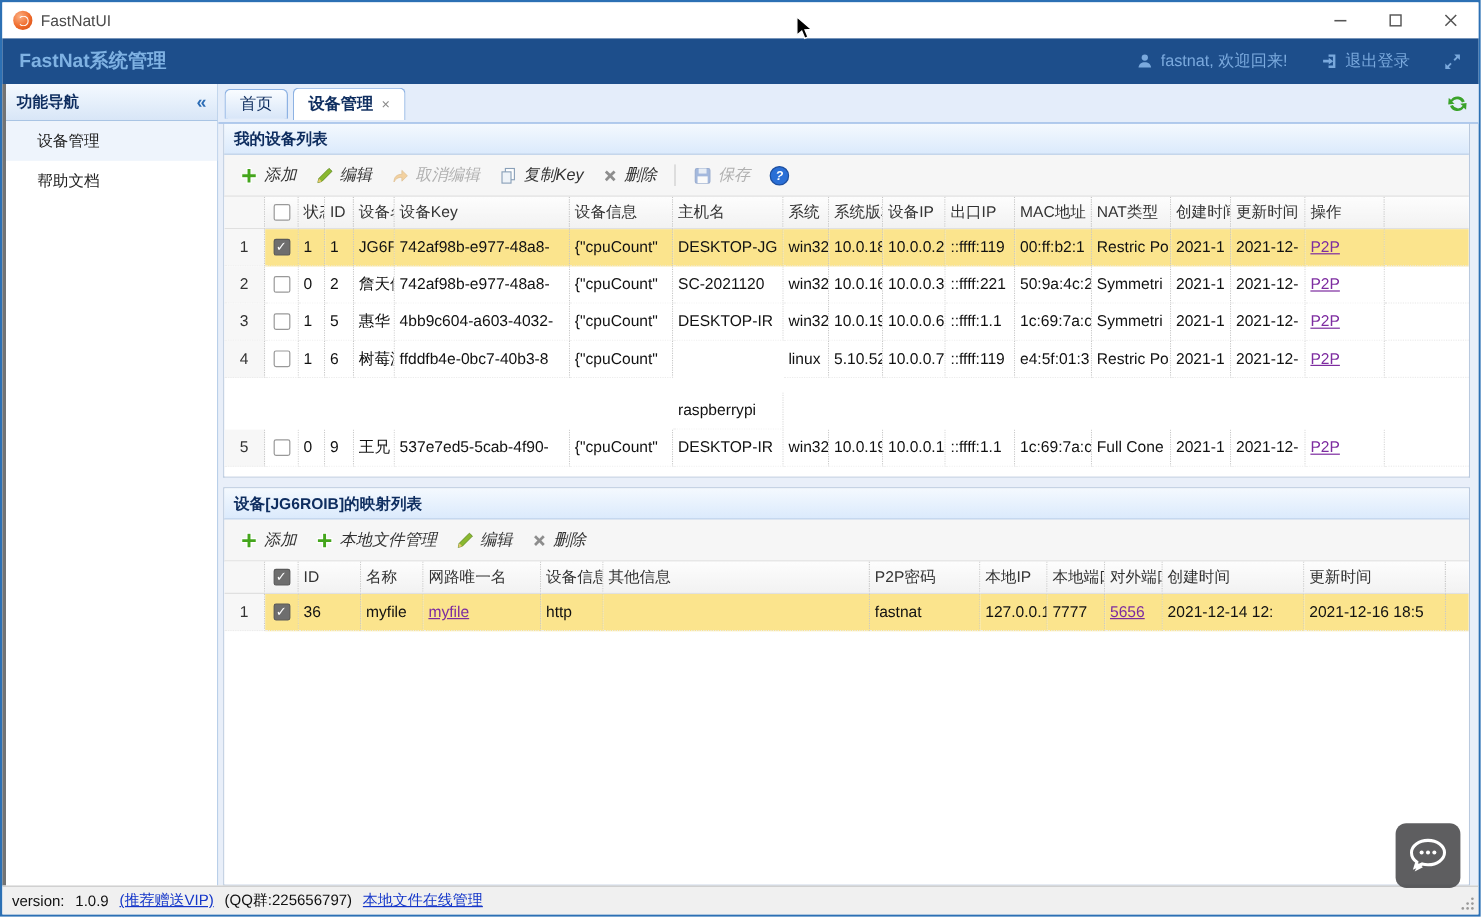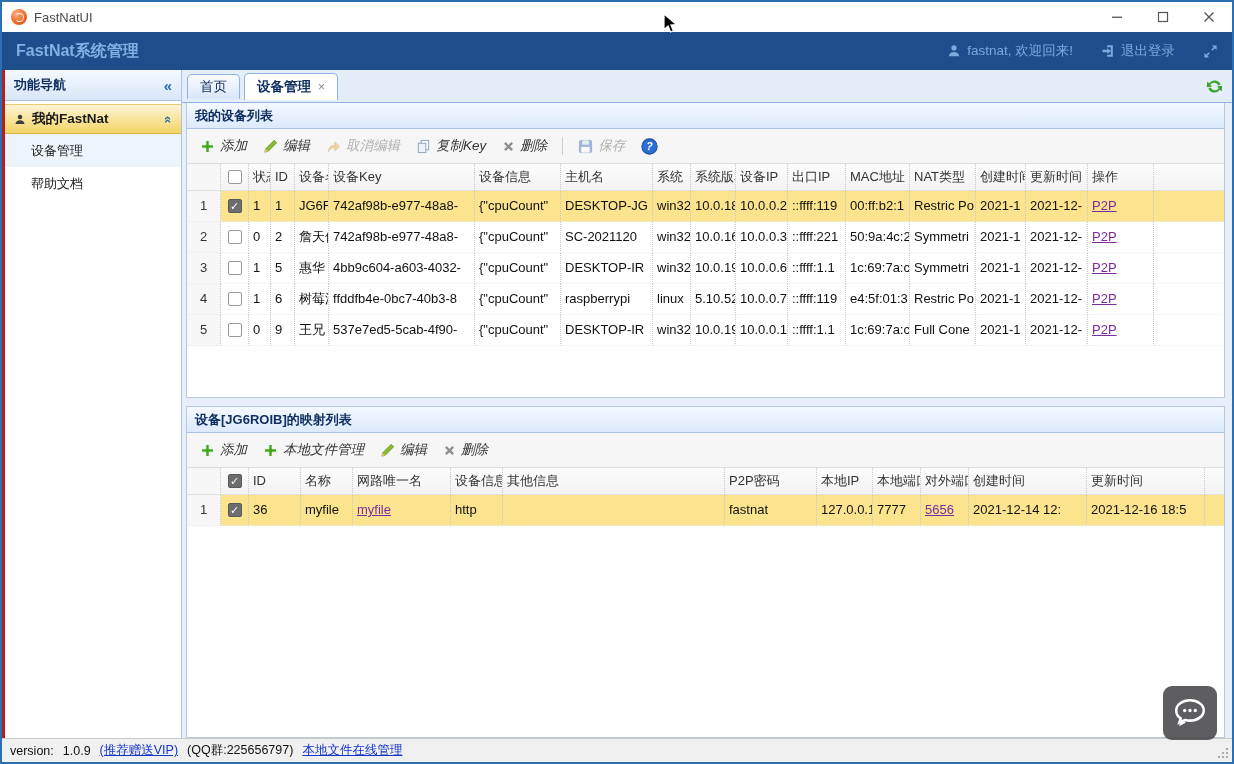--- a/index.html
+++ b/index.html
@@ -21,21 +21,21 @@
     border:1.5px solid rgba(255,255,255,.95); border-left-color:transparent; border-radius:50%; }
   .title-text { font-size:13px; color:#4a4a4a; }
   .win-btns { margin-left:auto; display:flex; height:30px; }
   .win-btn { width:46px; height:30px; display:flex; align-items:center; justify-content:center; }
   
   .appbar { height:38px; flex:none; background:#1d4e8b; display:flex; align-items:center; padding:0 14px;justify-content:space-between; }
   .app-title { color:#7fb2e3; font-weight:bold; font-size:16px; }
   .appbar-right { margin-left:auto; display:flex; align-items:center; gap:28px; }
   .hdr-item { display:flex; align-items:center; gap:6px; color:#7aa9dd; font-size:13.5px; }
   
-  .content { flex:1; min-height:0; display:flex; border-left:3px solid #b91c1c; }
+  .content { flex:1; min-height:0; display:flex; border-left:3px solid #737373; }
   .sidebar { width:177px; flex:none; border-right:1px solid #a9c4e4; background:#fff; display:flex; flex-direction:column; }
   .side-title { height:31px; flex:none; background:linear-gradient(#f4f9ff,#d8e6f7); border-bottom:1px solid #a9c4e4;
     display:flex; align-items:center; padding:0 9px; font-size:13px; font-weight:bold; color:#0e2d5f; }
   .coll { margin-left:auto; color:#2b6cb5; font-size:15px; font-weight:bold; }
   .acc-hd { height:30px; flex:none; margin-top:3px; background:linear-gradient(#fdf4d4,#f3d565);
     border-top:1px solid #e8cd72; border-bottom:1px solid #d9b94e;
     display:flex; align-items:center; gap:6px; padding:0 9px; font-size:13.5px; font-weight:bold; color:#1a1a1a; }
   .chev { margin-left:auto; color:#2b6cb5; transform:rotate(90deg); font-size:13px; font-weight:bold; }
   .side-item { height:33px; display:flex; align-items:center; padding-left:26px; font-size:13px; color:#222; }
   .side-item.sel { background:#eef4fc; }
@@ -140,28 +140,20 @@
     </div>
   </div>
 
   <div class="content">
 
     <div class="sidebar">
       <div class="side-title">
         <span>功能导航</span>
         <span class="coll">«</span>
       </div>
-      <div class="acc-hd">
-        <span style="line-height:0"><svg width="12" height="13" viewBox="0 0 16 16">
-              <circle cx="8" cy="4.5" r="3" fill="#3c3c3c"></circle>
-              <path d="M2 14c.4-3.4 2.8-5 6-5s5.6 1.6 6 5z" fill="#3c3c3c"></path>
-            </svg></span>
-        <span>我的FastNat</span>
-        <span class="chev">«</span>
-      </div>
       <div class="side-item sel">
         <span>设备管理</span>
       </div>
       <div class="side-item">
         <span>帮助文档</span>
       </div>
     </div>
 
     <div class="main">
       <div class="tabstrip">
@@ -326,21 +318,21 @@
               <div class="g-row">
                 <div class="g-cell rn">4</div>
                 <div class="g-cell cb">
                   <span class="cbx"></span>
                 </div>
                 <div class="g-cell" style="width: 22px;">1</div>
                 <div class="g-cell" style="width: 24px;">6</div>
                 <div class="g-cell" style="width: 34px;">树莓派</div>
                 <div class="g-cell" style="width: 146px;">ffddfb4e-0bc7-40b3-8</div>
                 <div class="g-cell" style="width: 86px;">{"cpuCount"</div>
-                <div class="g-cell" style="width: 92px;">raspberrypi</div>
+                <div class="g-cell" style="width: 92px; margin-top: 43px;">raspberrypi</div>
                 <div class="g-cell" style="width: 38px;">linux</div>
                 <div class="g-cell" style="width: 45px;">5.10.52</div>
                 <div class="g-cell" style="width: 52px;">10.0.0.7</div>
                 <div class="g-cell" style="width: 58px;">::ffff:119</div>
                 <div class="g-cell" style="width: 64px;">e4:5f:01:3</div>
                 <div class="g-cell" style="width: 66px;">Restric Po</div>
                 <div class="g-cell" style="width: 50px;">2021-1</div>
                 <div class="g-cell" style="width: 62px;">2021-12-</div>
                 <div class="g-cell" style="width: 66px;"><a class="cell-link">P2P</a></div>
                 <div class="g-cell fill"></div>

